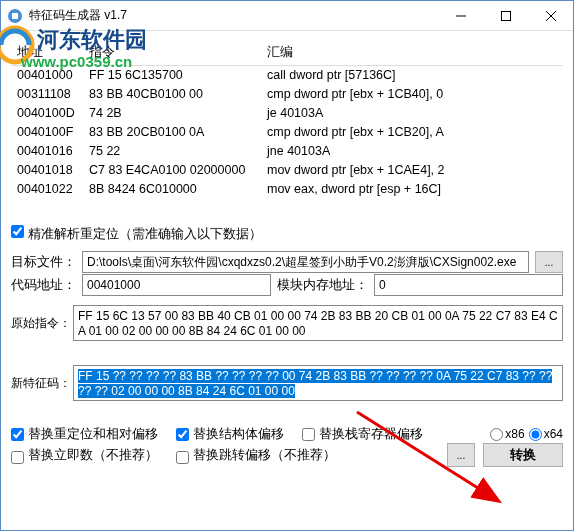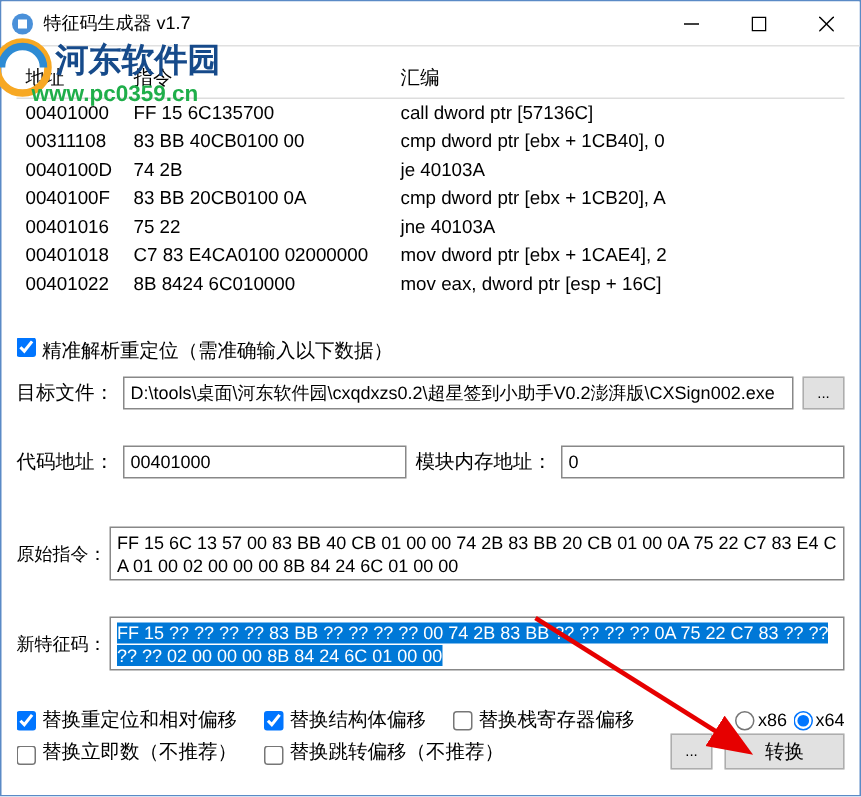--- a/index.html
+++ b/index.html
@@ -17,38 +17,38 @@
 .table-hdr { display: flex; border-bottom: 1px solid #ddd; padding: 4px 0; font-size: 13px; color: #000; }
 .col-addr { width: 78px; padding-left: 6px; }
 .col-instr { width: 178px; }
 .col-asm { flex: 1; }
 .table-body { font-size: 12.5px; color: #000; }
 .table-row { display: flex; padding: 2px 0 3px 0; }
 .table-row .col-addr { padding-left: 6px; }
 .sep-line { height: 24px; }
 .chk-row { display: flex; align-items: flex-start; margin: 2px 0 8px 0; font-size: 13px; }
 .chk-row input[type=checkbox] { margin-right: 4px; width: 13px; height: 13px; }
-.form-row { display: flex; align-items: center; margin-bottom: 24px; font-size: 13px; gap: 6px; }
+.form-row { display: flex; align-items: center; margin-bottom: 1px; font-size: 13px; gap: 6px; }
 .form-label { min-width: 62px; }
 .txt { flex: 1; border: 1px solid #888; padding: 3px 4px; font-size: 12px; background: #fff; font-family: inherit; }
 .txt-sm { width: 200px; }
 .btn-browse { width: 28px; height: 22px; border: 1px solid #adadad; background: #e1e1e1; font-size: 10px; display: flex; align-items: center; justify-content: center; }
 .gap { height: 8px; }
 .multiline-wrap { display: flex; align-items: center; margin-bottom: 24px; }
 .multiline { flex: 1; border: 1px solid #888; padding: 3px 4px; font-size: 12px; background: #fff; height: 36px; line-height: 15px; word-break: break-all; font-family: inherit; }
 .highlight { background: #0078d7; color: #fff; display: inline; word-break: break-all; }
 .bottom-chks { display: flex; align-items: center; font-size: 13px; gap: 18px; margin-bottom: 0; }
 .bottom-chks label { display: flex; align-items: center; gap: 4px; white-space: nowrap; }
 .bottom-chks input { width: 13px; height: 13px; }
 .arch { display: flex; align-items: center; gap: 4px; margin-left: auto; font-size: 12px; }
 .arch label { display: flex; align-items: center; gap: 2px; }
 .arch input { width: 13px; height: 13px; }
 .bottom-row2 { display: flex; align-items: center; font-size: 13px; gap: 18px; }
 .bottom-row2 label { display: flex; align-items: flex-end; gap: 4px; white-space: nowrap; }
-.convert-btn { width: 80px; height: 24px; border: 1px solid #adadad; background: #e1e1e1; font-size: 13px; margin-left: 4px; }
+.convert-btn { width: 80px; height: 24px; border: 1px solid #adadad; background: #e1e1e1; font-size: 13px; margin-left: 4px; font-weight: bold; }
 .arrow { position: absolute; right: 54px; bottom: 16px; pointer-events: none; z-index: 10; }
 </style>
 </head>
 <body>
 
 <div class="window">
   <div class="titlebar">
     <span class="title-icon">
       <svg viewBox="0 0 16 16">
           <circle cx="8" cy="8" r="7" fill="#4a90d9"></circle>

